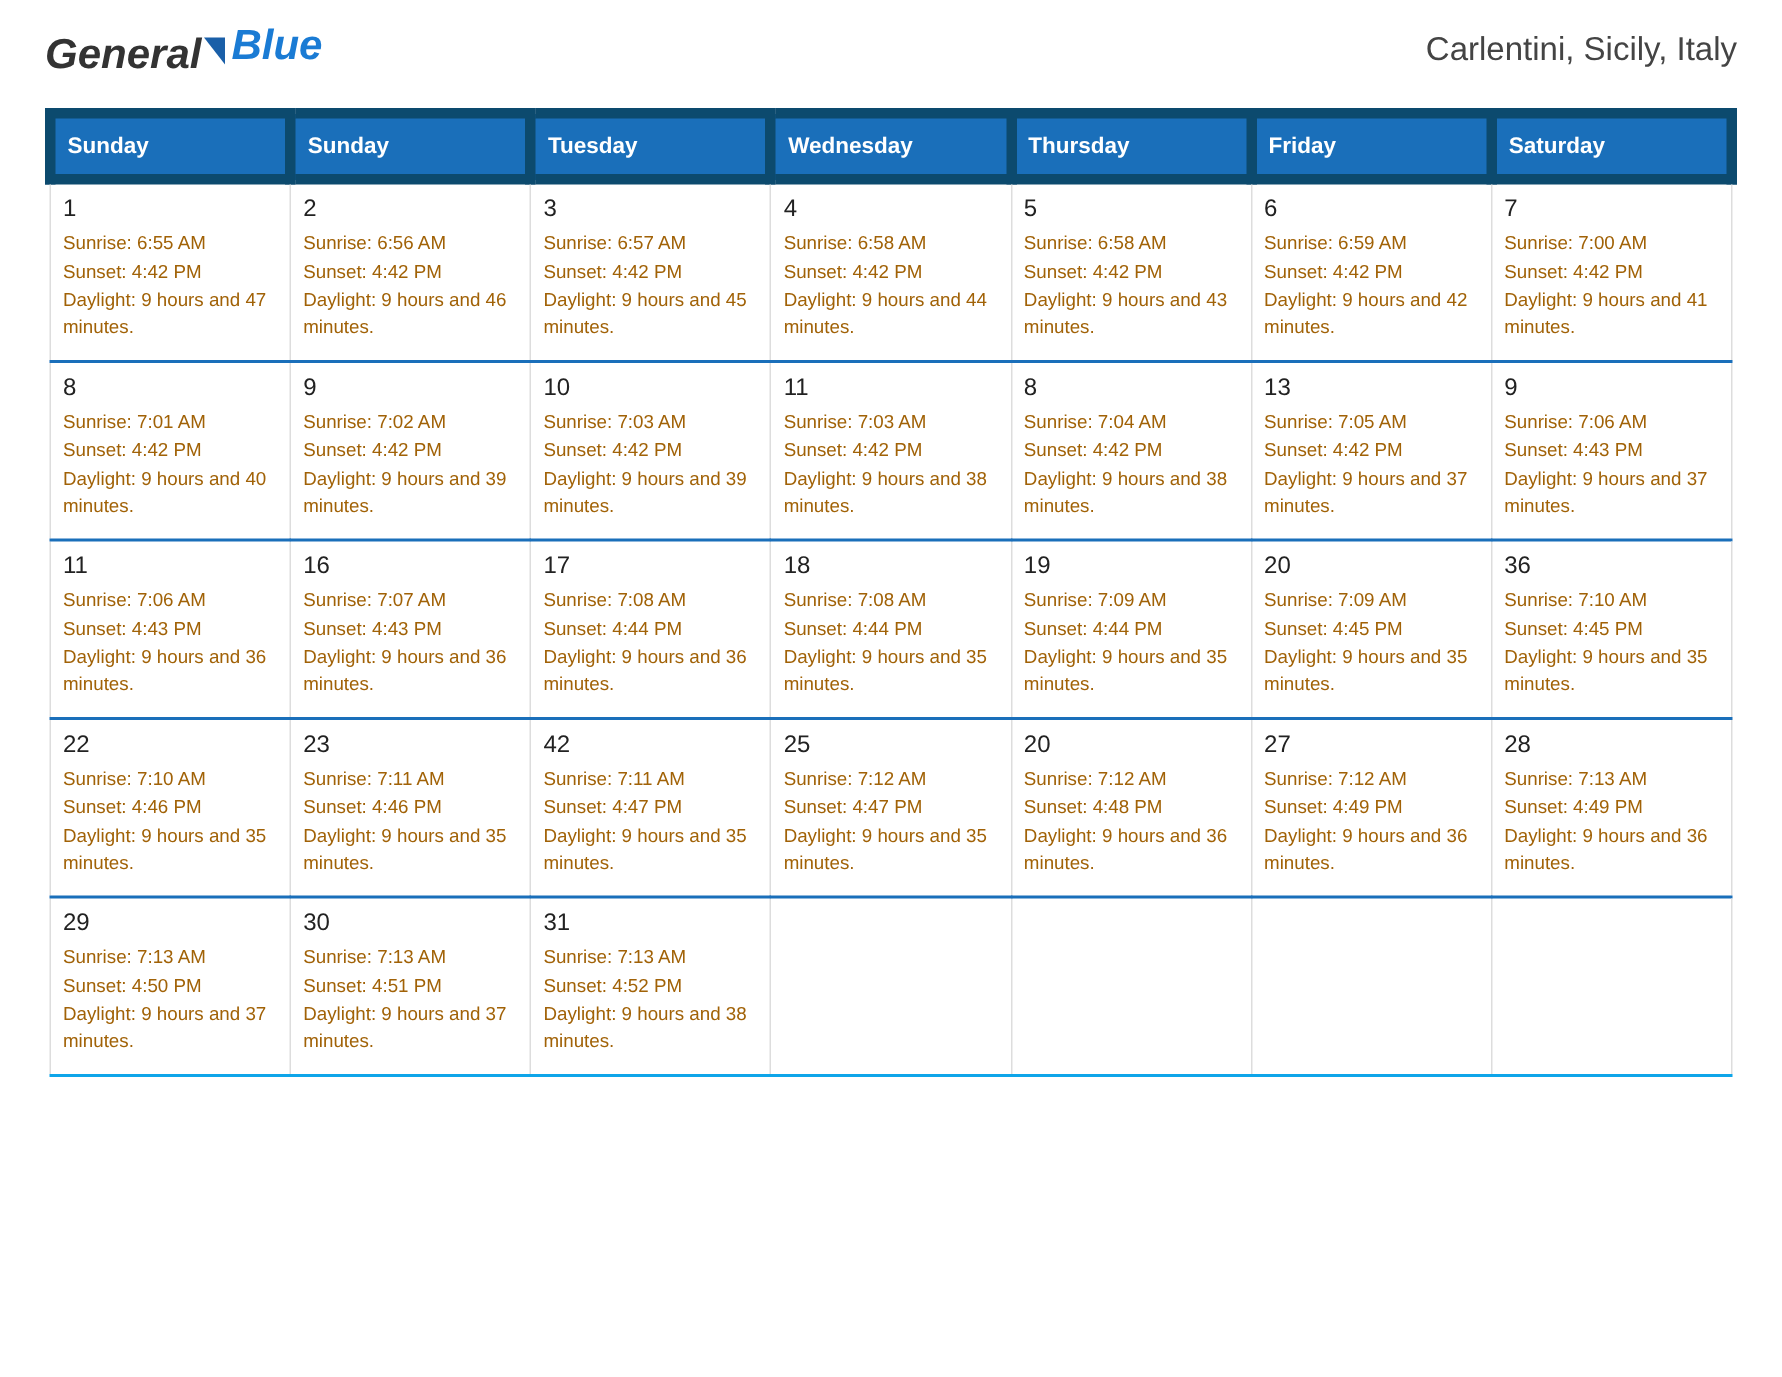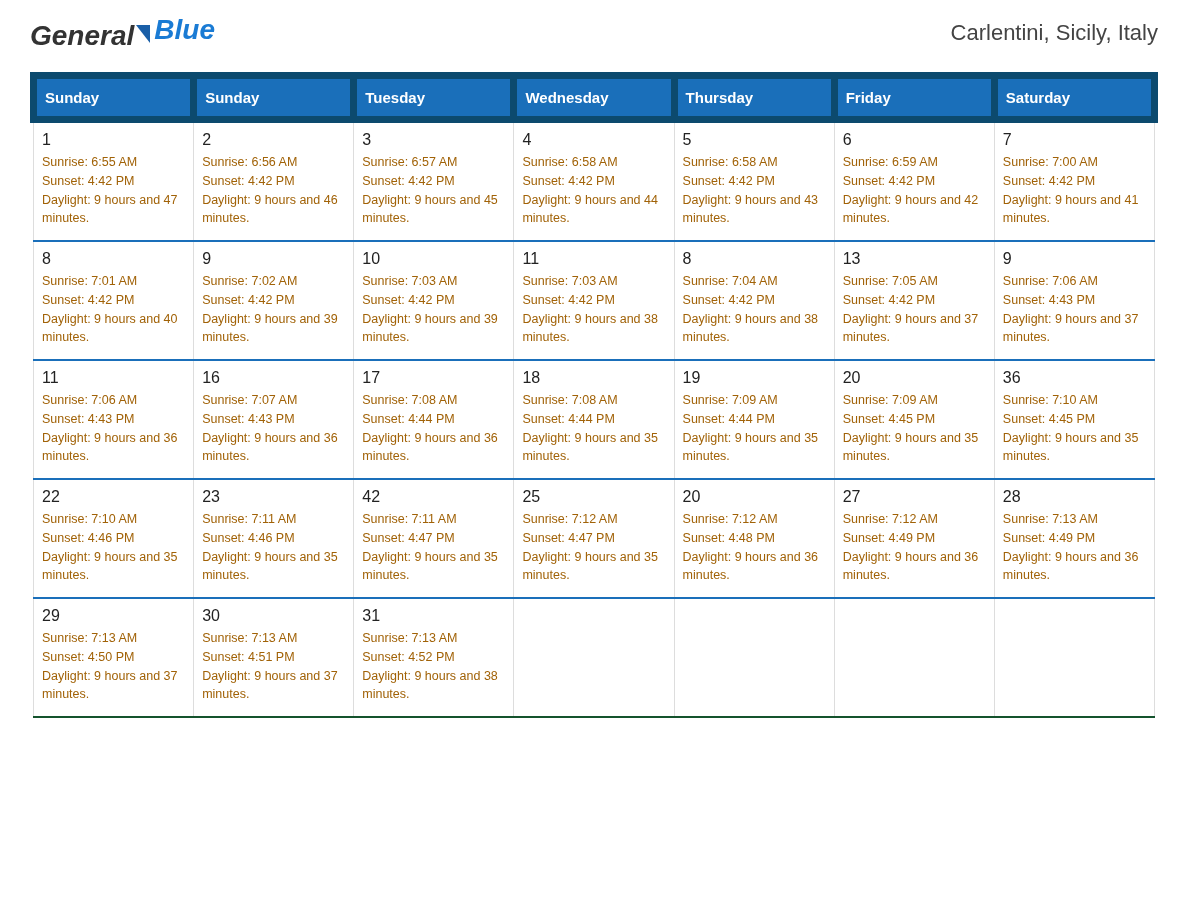--- a/index.html
+++ b/index.html
@@ -97,21 +97,21 @@
     }
     .day-info {
       font-size: 12.5px;
       line-height: 1.5;
       color: #a16207;
     }
     .empty-cell {
       background: #fff;
     }
     tbody tr:last-child {
-      border-bottom: 2px solid #14532d;
+      border-bottom: 2px solid #0ea5e9;
     }
   </style>
 </head>
 <body>
 
 <div class="header">
   <div class="logo">
     <div class="logo-text">
       <span class="logo-general">General</span>
         <span class="logo-arrow"></span>

